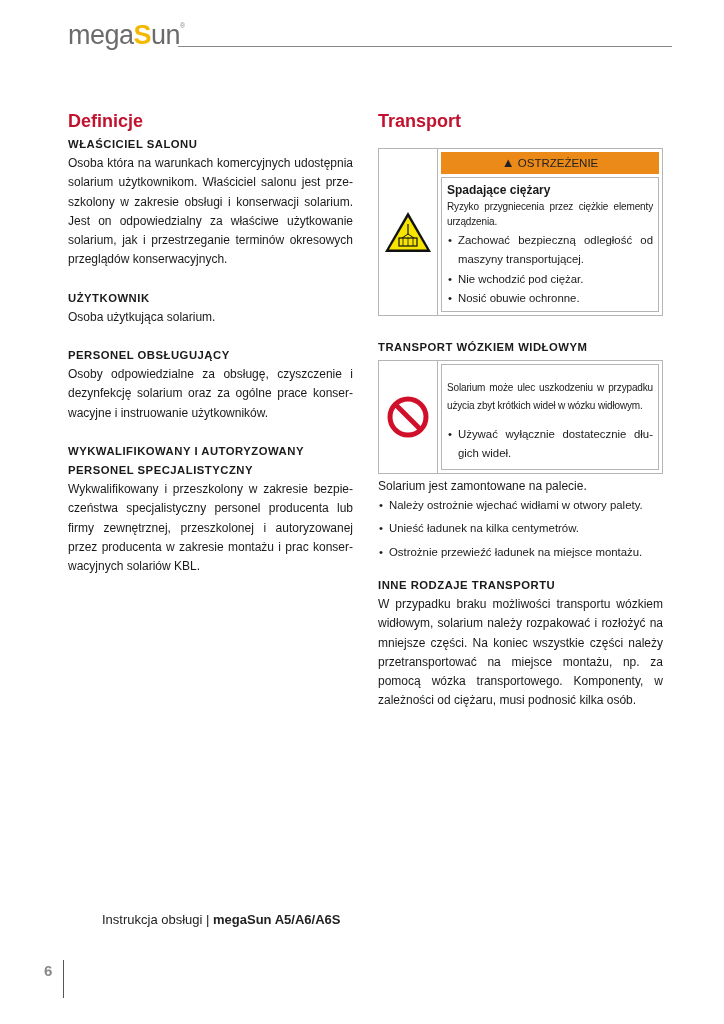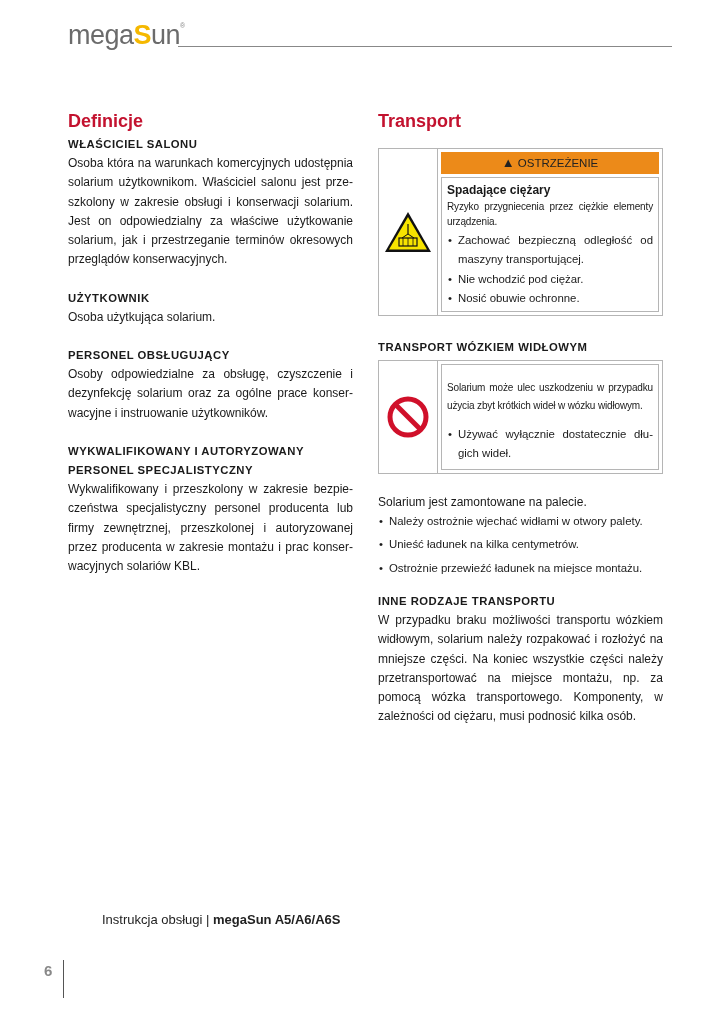--- a/index.html
+++ b/index.html
@@ -101,21 +101,21 @@
     <div class="content">
       <div class="inner" style="padding-top:14px;padding-bottom:5px">
         <div class="s" style="line-height:18px">Solarium może ulec uszkodzeniu w przypadku użycia zbyt krótkich wideł w wózku widłowym.</div>
         <ul style="margin-top:10px">
           <li>Używać wyłącznie dostatecznie dłu­gich wideł.</li>
         </ul>
       </div>
     </div>
   </div>
 
-  <p style="margin-top:19px">Solarium jest zamontowane na palecie.</p>
+  <p style="margin-top:3px">Solarium jest zamontowane na palecie.</p>
   <ul class="spaced">
     <li>Należy ostrożnie wjechać widłami w otwory palety.</li>
     <li>Unieść ładunek na kilka centymetrów.</li>
     <li>Ostrożnie przewieźć ładunek na miejsce montażu.</li>
   </ul>
 
   <h2 style="margin-top:14px">INNE RODZAJE TRANSPORTU</h2>
   <p>W przypadku braku możliwości transportu wózkiem widłowym, solarium należy rozpakować i rozłożyć na mniejsze części.  Na koniec wszystkie części należy przetransportować na miejsce montażu, np. za pomocą wózka transportowego. Komponenty, w zależności od ciężaru, musi podnosić kilka osób.</p>
 </div>
 

